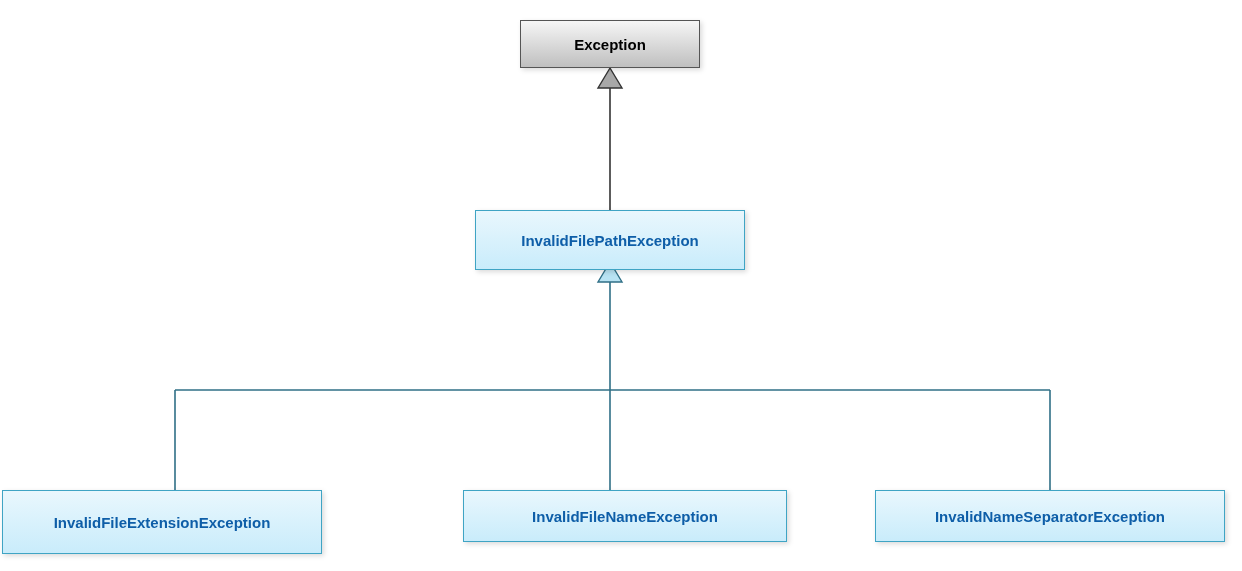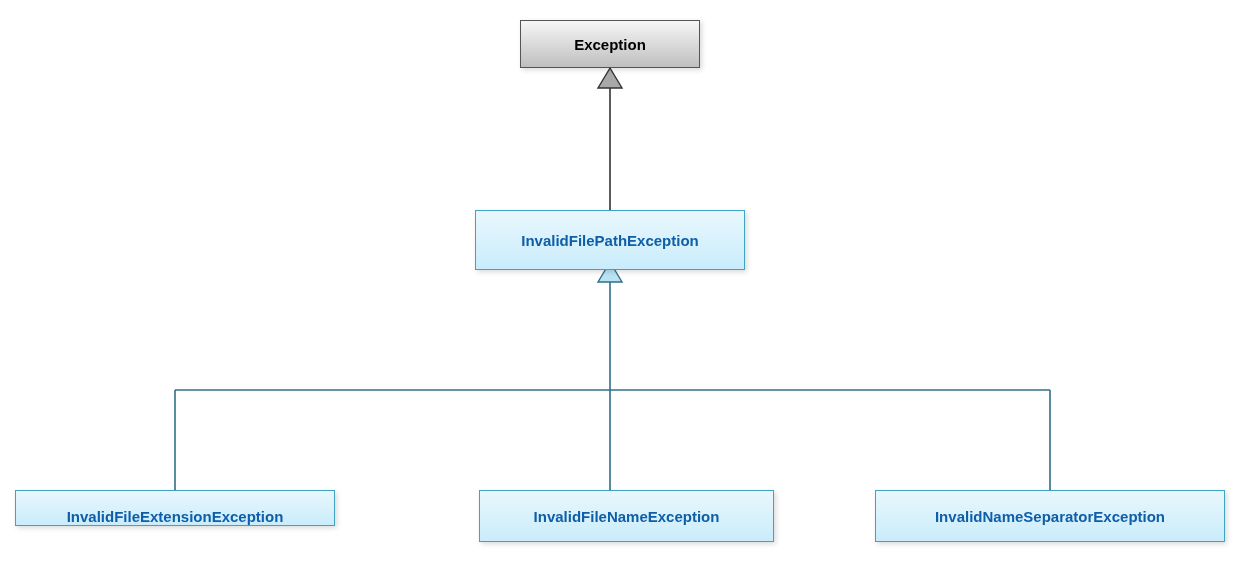--- a/index.html
+++ b/index.html
@@ -70,23 +70,23 @@
 </svg>
 
 <div class="node node-base" style="left:520px; top:20px; width:180px; height:48px;">
   <span>Exception</span>
 </div>
 
 <div class="node node-child" style="left:475px; top:210px; width:270px; height:60px;">
   <span>InvalidFilePathException</span>
 </div>
 
-<div class="node node-child" style="left:15px; top:490px; width:320px; height:36px;align-items:flex-end;">
+<div class="node node-child" style="left:2px; top:490px; width:320px; height:64px;">
   <span>InvalidFileExtensionException</span>
 </div>
 
-<div class="node node-child" style="left:463px; top:490px; width:295px; height:52px;margin-left:16px;">
+<div class="node node-child" style="left:463px; top:490px; width:324px; height:52px;">
   <span>InvalidFileNameException</span>
 </div>
 
 <div class="node node-child" style="left:875px; top:490px; width:350px; height:52px;align-items:center;">
   <span>InvalidNameSeparatorException</span>
 </div>
 
 </body></html>

